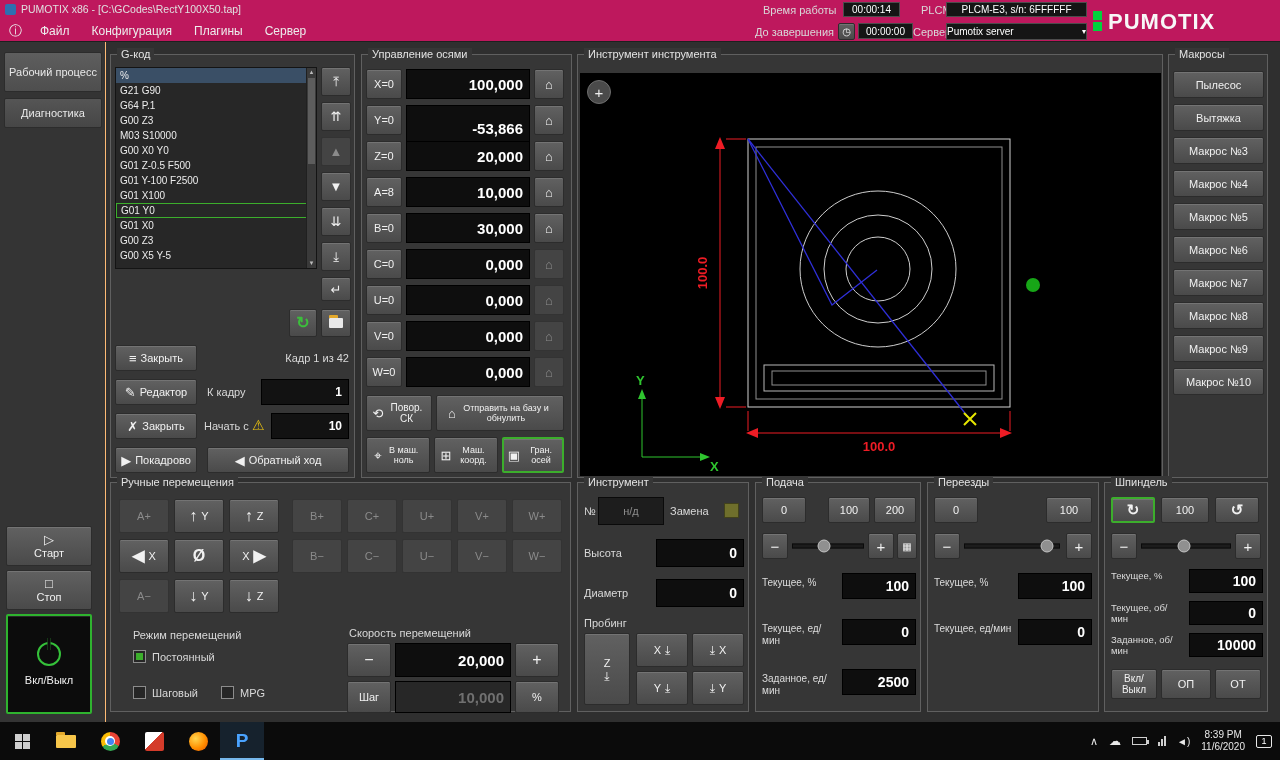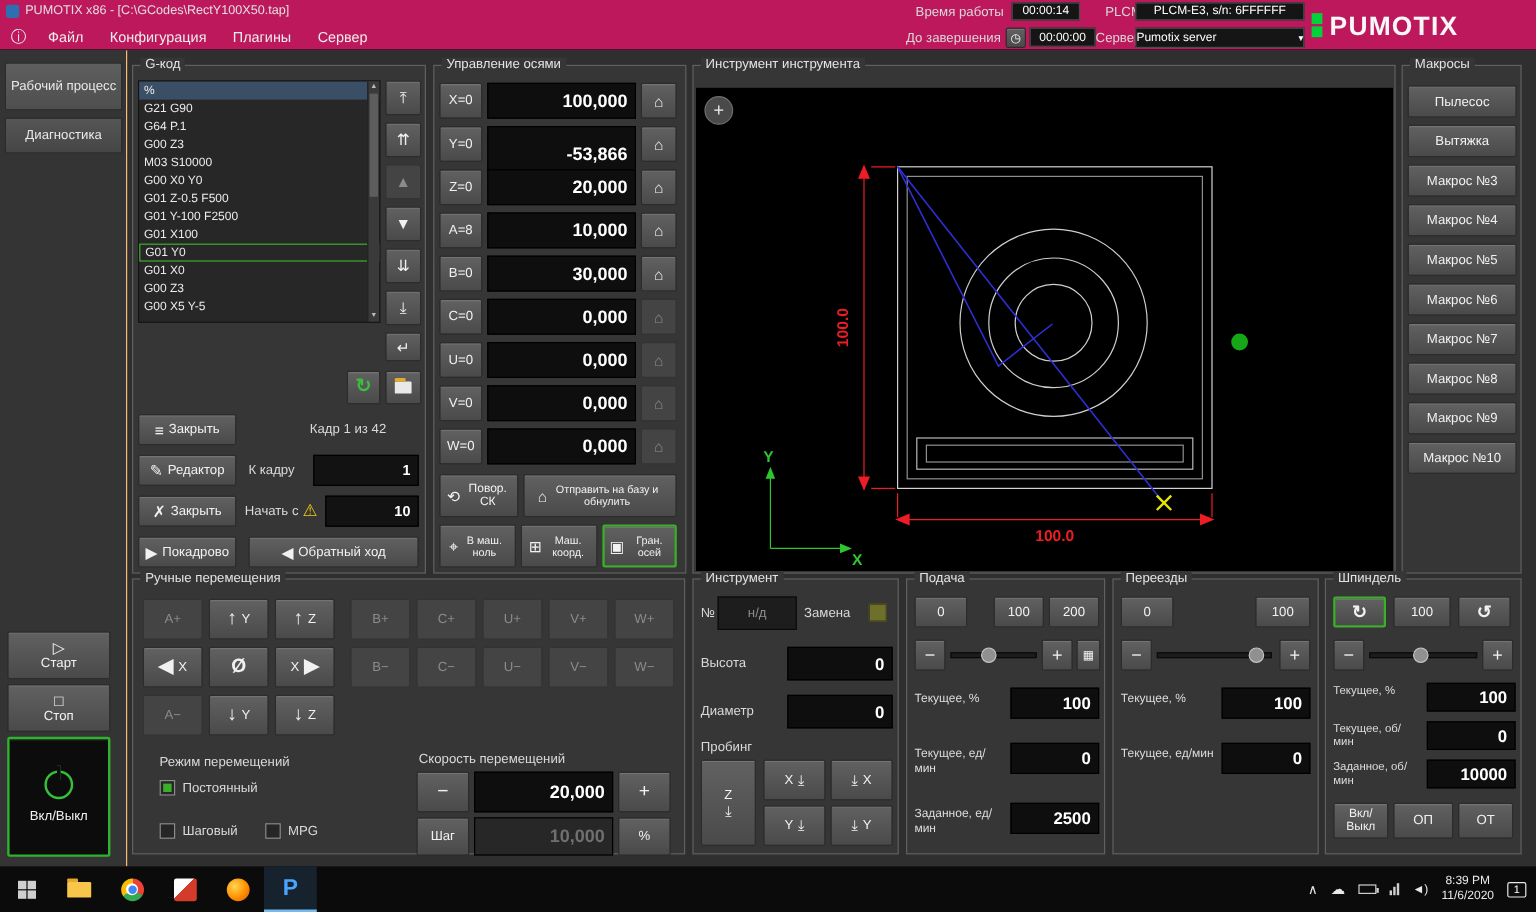--- a/index.html
+++ b/index.html
@@ -159,21 +159,21 @@
       <span class="ic big" style="color:#3cbe3c">↻</span>
     </div>
   <div class="btn" style="left:210px;top:254px;width:30px;height:28px">
       <span class="folder-ico" style="width:14px;height:10px;background:#e9e9e9"></span>
     </div>
 
   <div class="btn" style="left:4px;top:290px;width:82px;height:26px">
       <span class="ic">≡</span>
       <span>Закрыть</span>
     </div>
-  <span class="lab" style="left:120px;top:297px;width:118px;text-align:center">Кадр 1 из 42</span>
+  <span class="lab" style="left:120px;top:297px;width:118px;text-align:right">Кадр 1 из 42</span>
 
   <div class="btn" style="left:4px;top:324px;width:82px;height:26px">
       <span class="ic">✎</span>
       <span>Редактор</span>
     </div>
   <span class="lab" style="left:96px;top:331px">К кадру</span>
   <input class="abs" style="left: 150px; top: 324px; width: 88px; height: 26px; background: rgb(18, 18, 18); border: 1px solid rgb(0, 0, 0); color: rgb(255, 255, 255); text-align: right; padding: 0px 6px; font-weight: bold; font-size: 12px;" value="1">
 
   <div class="btn" style="left:4px;top:358px;width:82px;height:26px">
       <span class="ic">✗</span>

